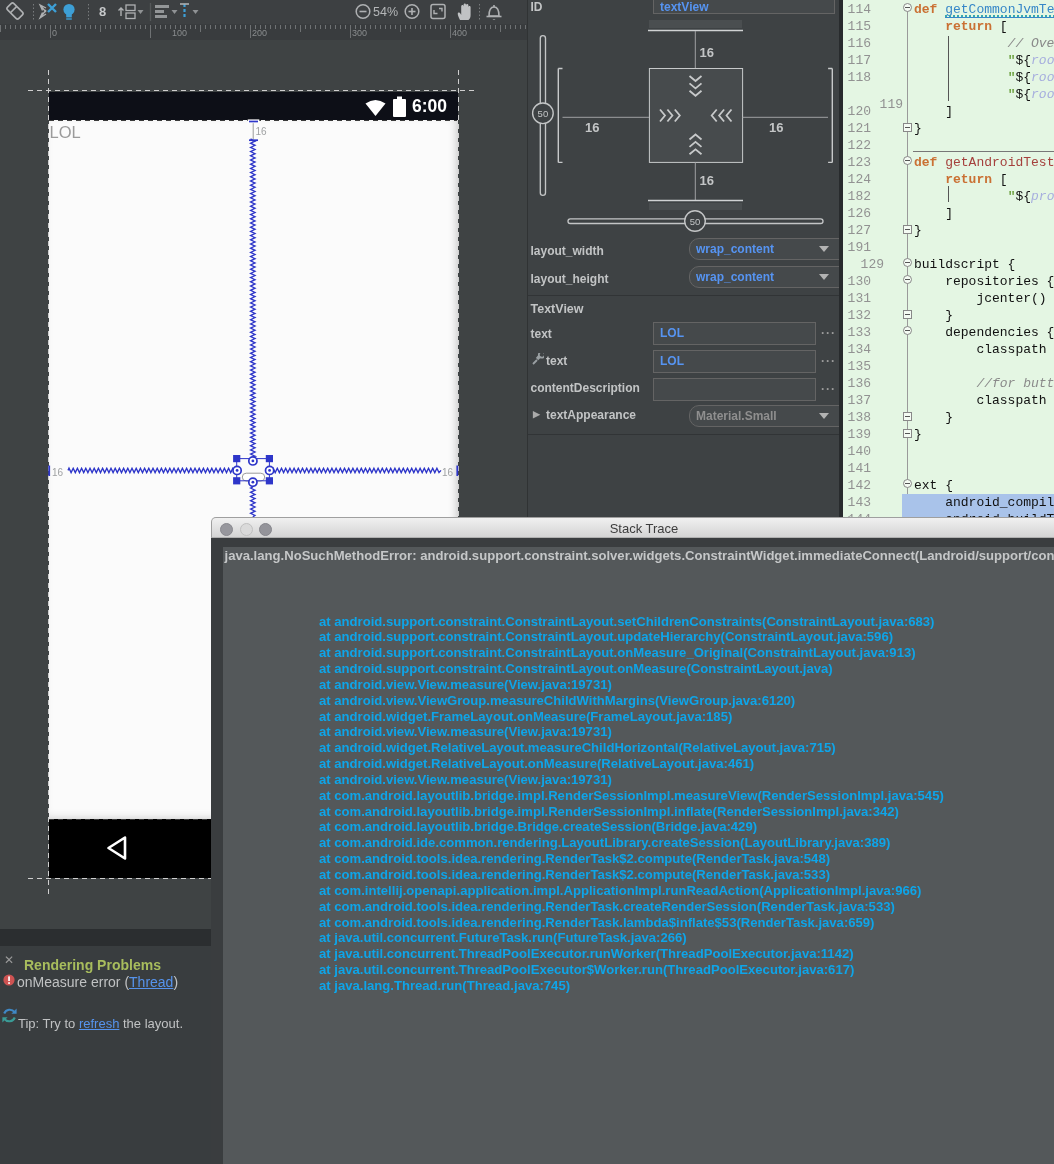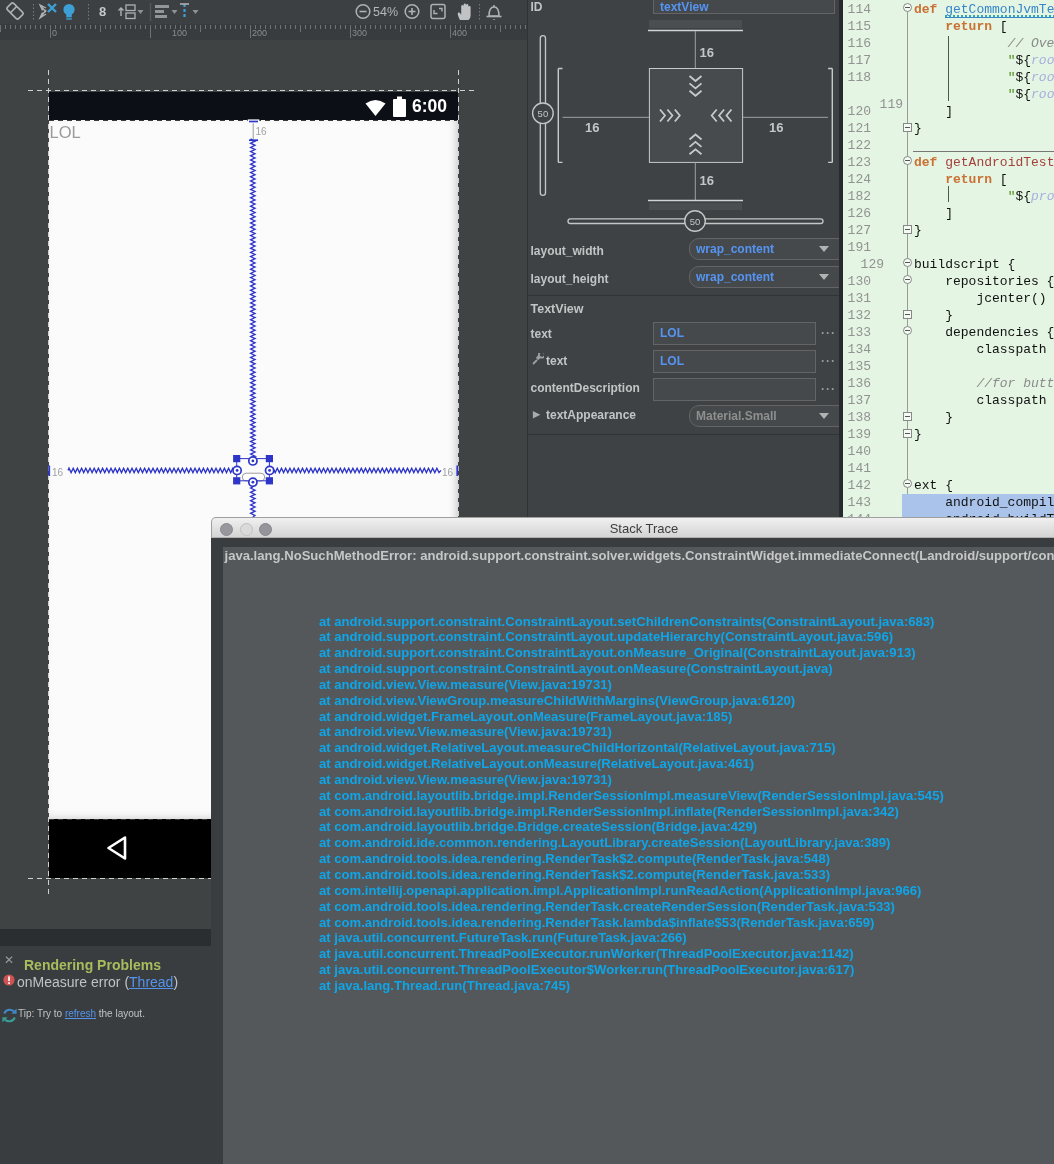--- a/index.html
+++ b/index.html
@@ -436,21 +436,21 @@
         <rect x="5.2" y="2.4" width="1.7" height="4.6" fill="#fff"></rect>
         <rect x="5.2" y="8.2" width="1.7" height="1.7" fill="#fff"></rect>
       </svg>
     <div class="abs" style="left:17px;top:27.5px;font-size:14px;color:#c0c2c3;">onMeasure error (<span class="rblue">Thread</span>)</div>
     <svg class="abs" style="left:1px;top:61px;" width="17" height="17" viewBox="0 0 17 17">
         <path d="M3.2 6.5 A6 6 0 0 1 13.6 5.2" fill="none" stroke="#3f88c5" stroke-width="2.1"></path>
         <path d="M13.8 10.5 A6 6 0 0 1 3.4 11.8" fill="none" stroke="#3a9b96" stroke-width="2.1"></path>
         <path d="M15.6 1.6 L15.6 6.8 L10.4 6.8 Z" fill="#3f88c5"></path>
         <path d="M1.4 15.4 L1.4 10.2 L6.6 10.2 Z" fill="#3a9b96"></path>
       </svg>
-    <div class="abs" style="left:18px;top:62px;font-size:10px;color:#c0c2c3;">Tip: Try to <span class="rblue">refresh</span> the layout.</div>
+    <div class="abs" style="left:18px;top:70px;font-size:13px;color:#c0c2c3;">Tip: Try to <span class="rblue">refresh</span> the layout.</div>
   </div>
 
   <div id="win" class="abs">
     <div id="wtitle"></div>
     <div class="tl" style="left:9px;background:#97979d;border:0.5px solid #88888e;"></div>
     <div class="tl" style="left:28.5px;background:#dadada;border:0.5px solid #c0c0c0;"></div>
     <div class="tl" style="left:48px;background:#94949a;border:0.5px solid #85858b;"></div>
     <div class="abs" style="left:0;top:4px;width:100%;text-align:center;font-size:13px;color:#3d3d3d;">Stack Trace</div>
     <div id="wbody"></div>
     <div id="wpane"></div>

